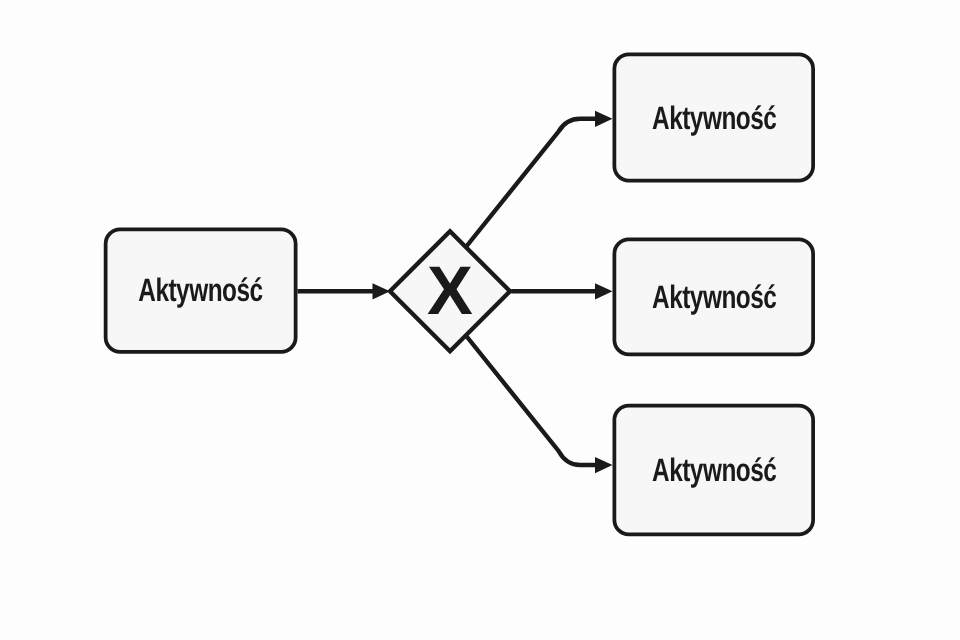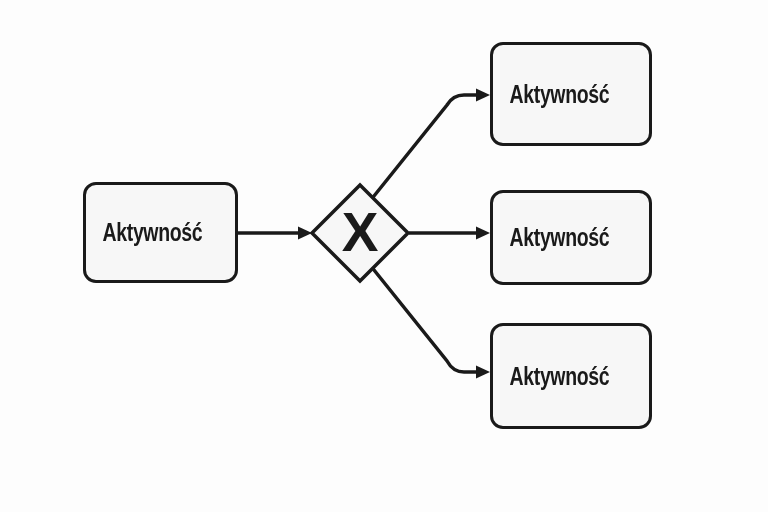--- a/index.html
+++ b/index.html
@@ -37,20 +37,21 @@
     stroke-width: 3.5;
     stroke-linejoin: miter;
   }
   .activity {
     position: absolute;
     background: var(--node-fill);
     border: 3.5px solid var(--stroke);
     border-radius: 13px;
     display: flex;
     align-items: center;
+    justify-content: center;
   }
   .activity-label {
     font-weight: bold;
     font-size: 26px;
     color: var(--stroke);
     white-space: nowrap;
     transform: scaleX(0.75);
     letter-spacing: -0.5px;
   }
   .activity-source  { left: 83px;  top: 182px; width: 155px; height: 101px; }

